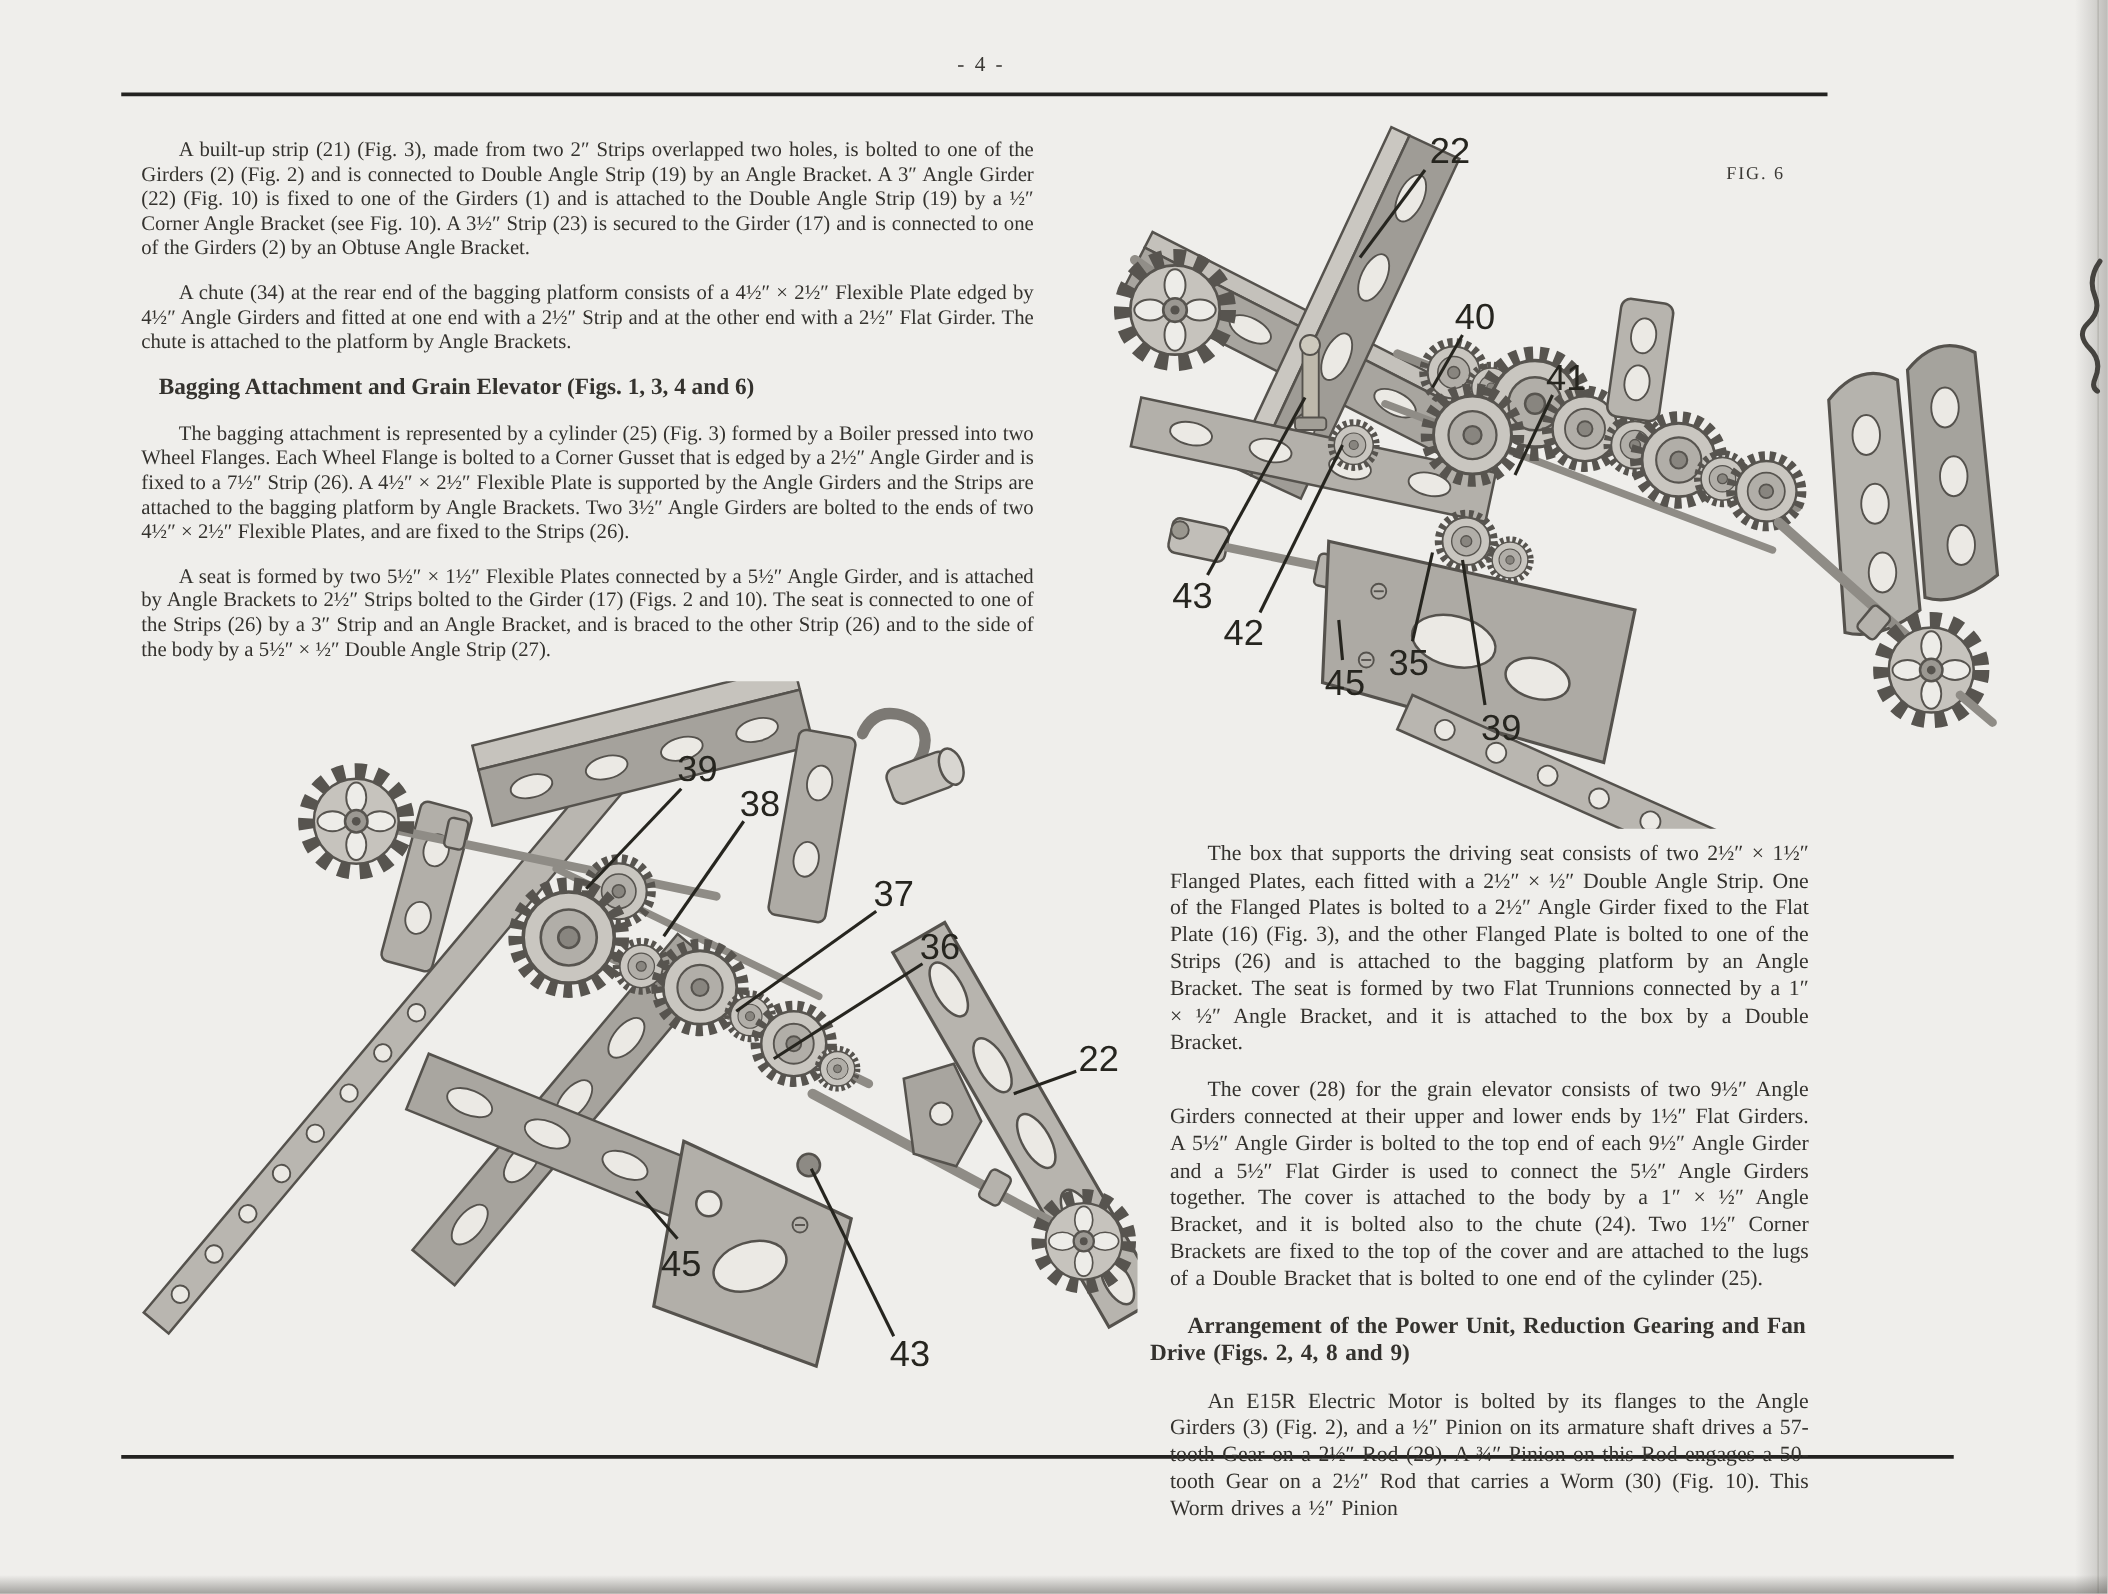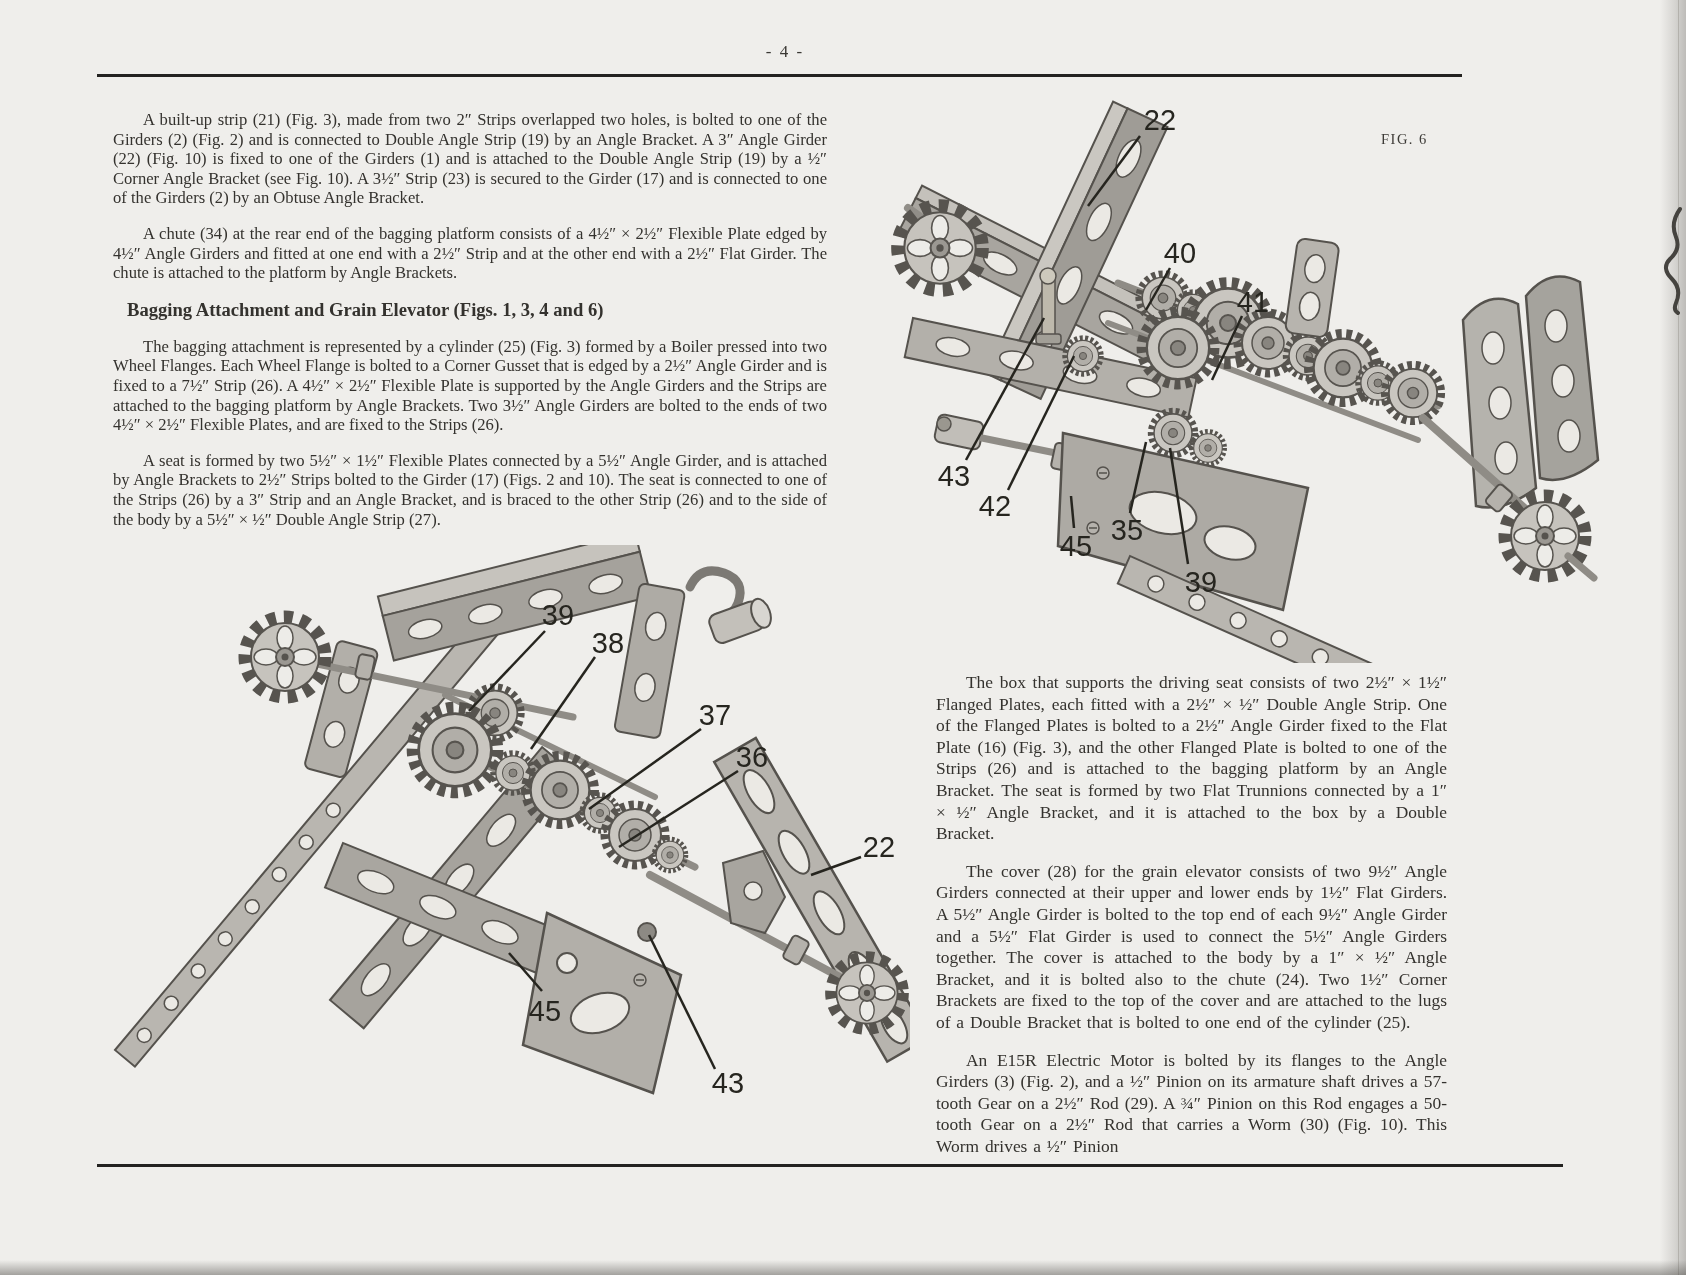--- a/index.html
+++ b/index.html
@@ -72,20 +72,21 @@
     <p>A built-up strip (21) (Fig. 3), made from two 2″ Strips overlapped two holes, is bolted to one of the Girders (2) (Fig. 2) and is connected to Double Angle Strip (19) by an Angle Bracket. A 3″ Angle Girder (22) (Fig. 10) is fixed to one of the Girders (1) and is attached to the Double Angle Strip (19) by a ½″ Corner Angle Bracket (see Fig. 10). A 3½″ Strip (23) is secured to the Girder (17) and is connected to one of the Girders (2) by an Obtuse Angle Bracket.</p>
     <p>A chute (34) at the rear end of the bagging platform consists of a 4½″ × 2½″ Flexible Plate edged by 4½″ Angle Girders and fitted at one end with a 2½″ Strip and at the other end with a 2½″ Flat Girder. The chute is attached to the platform by Angle Brackets.</p>
     <p class="sect-head">Bagging Attachment and Grain Elevator  (Figs. 1, 3, 4 and 6)</p>
     <p>The bagging attachment is represented by a cylinder (25) (Fig. 3) formed by a Boiler pressed into two Wheel Flanges. Each Wheel Flange is bolted to a Corner Gusset that is edged by a 2½″ Angle Girder and is fixed to a 7½″ Strip (26). A 4½″ × 2½″ Flexible Plate is supported by the Angle Girders and the Strips are attached to the bagging platform by Angle Brackets. Two 3½″ Angle Girders are bolted to the ends of two 4½″ × 2½″ Flexible Plates, and are fixed to the Strips (26).</p>
     <p>A seat is formed by two 5½″ × 1½″ Flexible Plates connected by a 5½″ Angle Girder, and is attached by Angle Brackets to 2½″ Strips bolted to the Girder (17) (Figs. 2 and 10). The seat is connected to one of the Strips (26) by a 3″ Strip and an Angle Bracket, and is braced to the other Strip (26) and to the side of the body by a 5½″ × ½″ Double Angle Strip (27).</p>
   </div>
 
   <div class="col col-right">
     <p>The box that supports the driving seat consists of two 2½″ × 1½″ Flanged Plates, each fitted with a 2½″ × ½″ Double Angle Strip. One of the Flanged Plates is bolted to a 2½″ Angle Girder fixed to the Flat Plate (16) (Fig. 3), and the other Flanged Plate is bolted to one of the Strips (26) and is attached to the bagging platform by an Angle Bracket. The seat is formed by two Flat Trunnions connected by a 1″ × ½″ Angle Bracket, and it is attached to the box by a Double Bracket.</p>
     <p>The cover (28) for the grain elevator consists of two 9½″ Angle Girders connected at their upper and lower ends by 1½″ Flat Girders. A 5½″ Angle Girder is bolted to the top end of each 9½″ Angle Girder and a 5½″ Flat Girder is used to connect the 5½″ Angle Girders together. The cover is attached to the body by a 1″ × ½″ Angle Bracket, and it is bolted also to the chute (24). Two 1½″ Corner Brackets are fixed to the top of the cover and are attached to the lugs of a Double Bracket that is bolted to one end of the cylinder (25).</p>
+    <p class="sect-head">Arrangement of the Power Unit, Reduction Gearing and Fan Drive  (Figs. 2, 4, 8 and 9)</p>
     <p>An E15R Electric Motor is bolted by its flanges to the Angle Girders (3) (Fig. 2), and a ½″ Pinion on its armature shaft drives a 57-tooth Gear on a 2½″ Rod (29). A ¾″ Pinion on this Rod engages a 50-tooth Gear on a 2½″ Rod that carries a Worm (30) (Fig. 10). This Worm drives a ½″ Pinion</p>
   </div>
 
   <div class="fig" style="left:878px; top:88px;">
     <svg width="722" height="575" viewBox="0 0 722 575">
 
       <g transform="translate(25,135) rotate(27)">
         <rect x="0" y="-42" width="330" height="14" fill="#c4c1bb" stroke="#55524d" stroke-width="2"></rect>
         <rect x="0" y="-28" width="330" height="40" fill="#a8a59f" stroke="#55524d" stroke-width="2"></rect>
         <ellipse cx="40" cy="-8" rx="18" ry="9" fill="#ebe9e4" stroke="#55524d" stroke-width="1.5"></ellipse>

